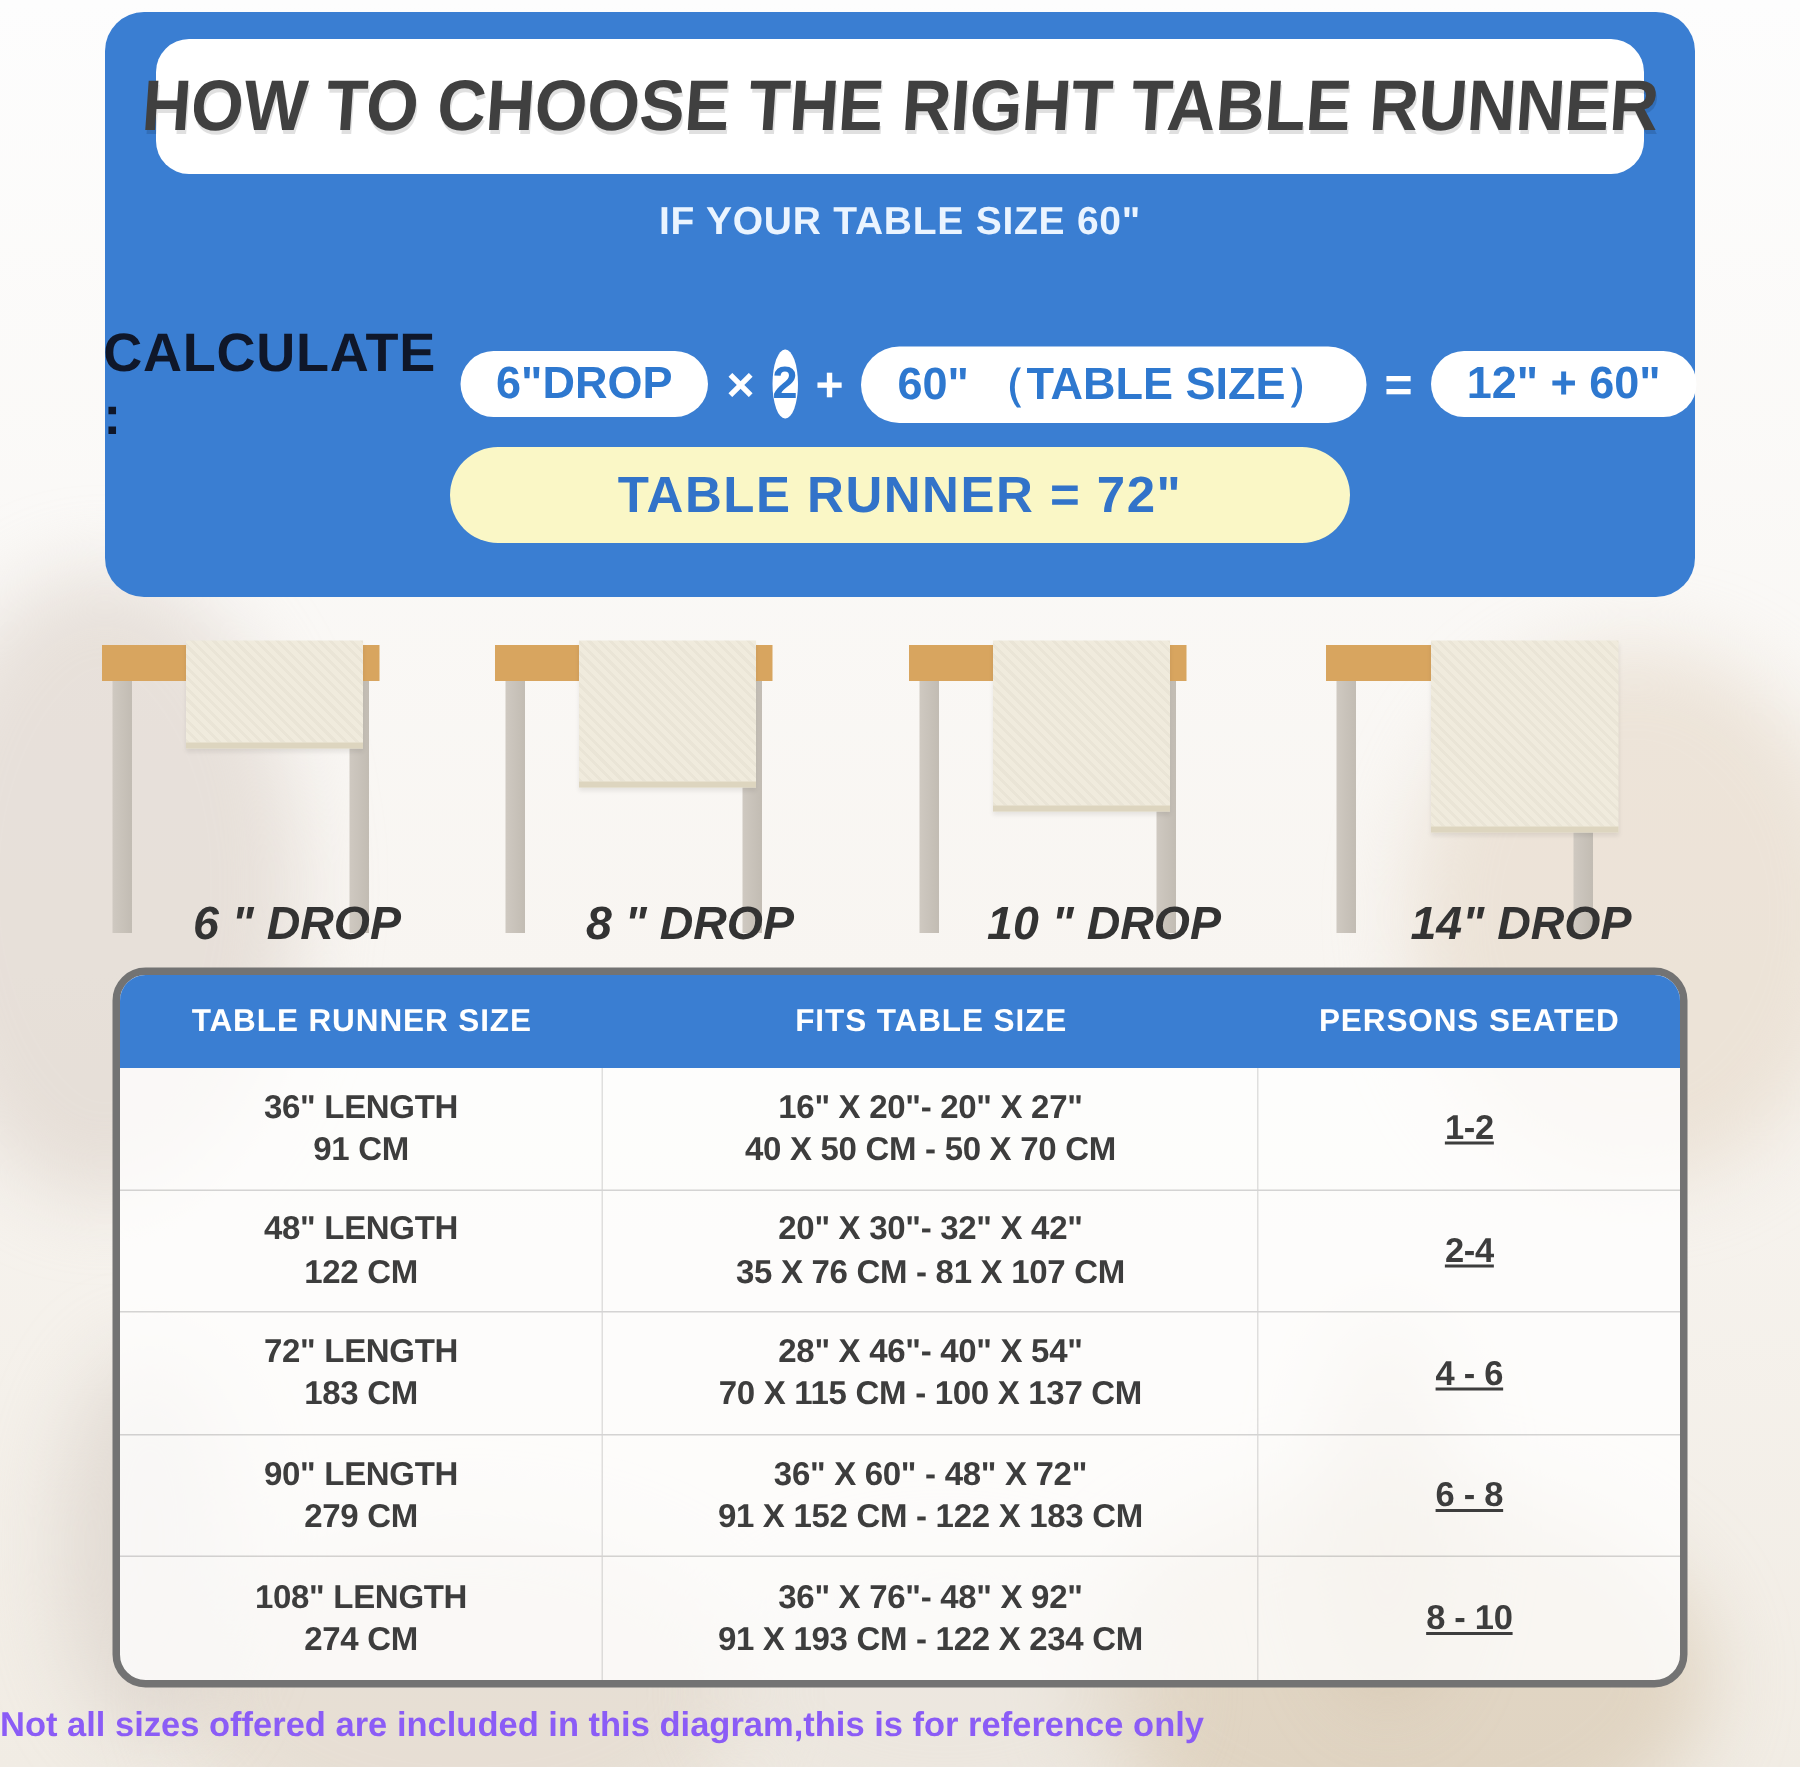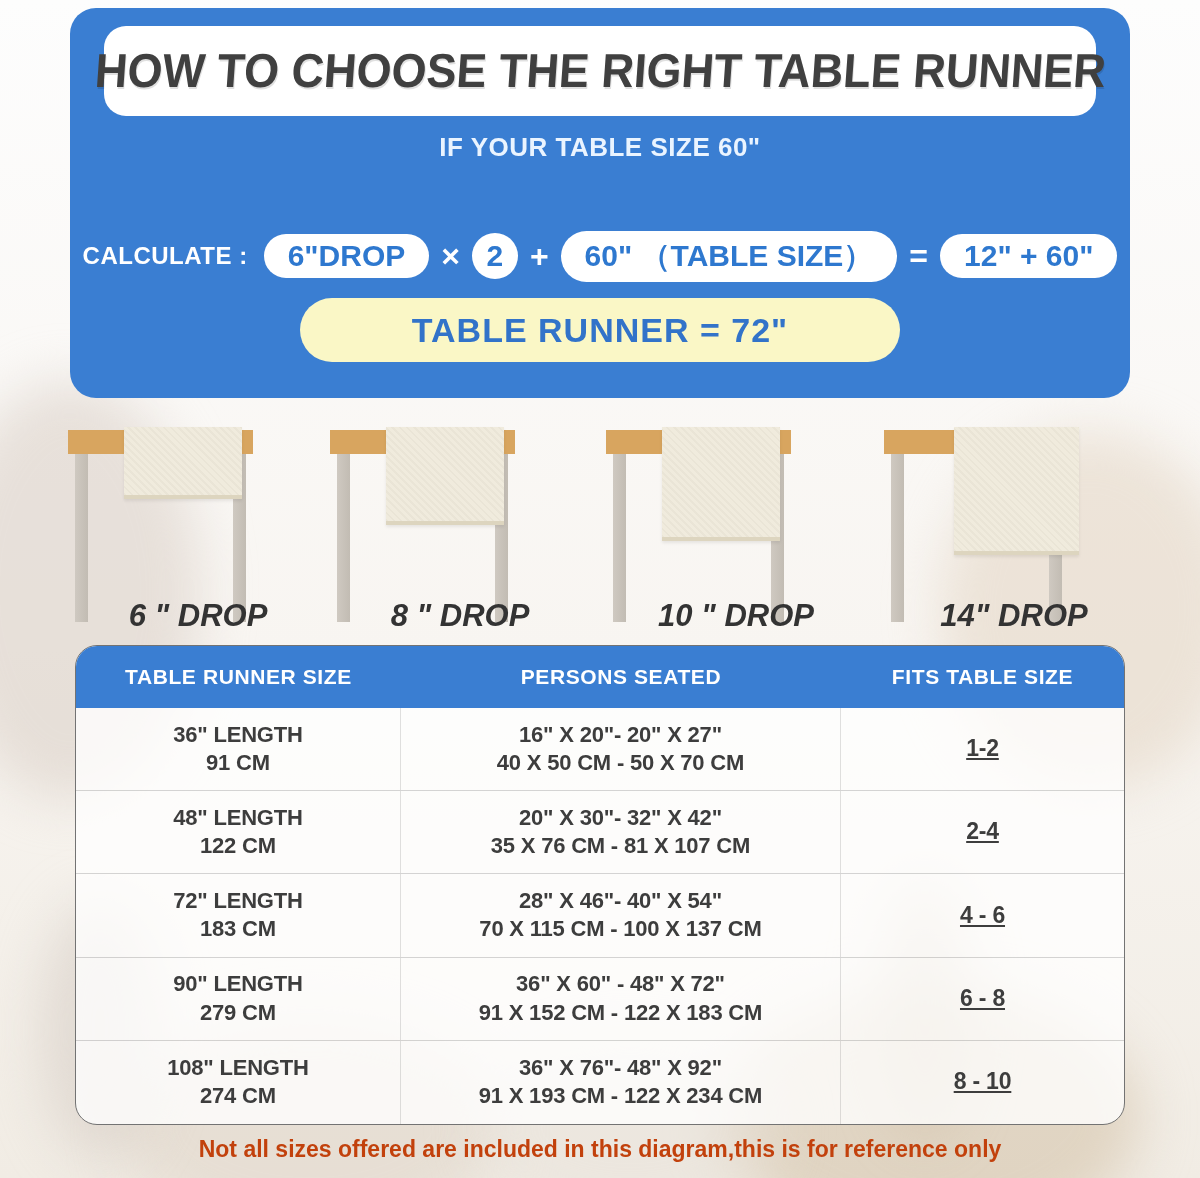--- a/index.html
+++ b/index.html
@@ -25,21 +25,21 @@
                   background:#ffffff; border-radius:22px; display:flex; align-items:center; justify-content:center; }
   .title-banner h1 { font-size:45px; font-weight:bold; color:#404040; letter-spacing:0px;
                      transform:skewX(-4deg) scaleY(1.06); white-space:nowrap;
                      text-shadow:1px 2px 0 rgba(0,0,0,.12); }
   .sub { position:absolute; left:0; right:0; text-align:center; color:#eaf4ff;
          font-weight:bold; font-size:26px; letter-spacing:.5px; }
   .sub1 { top:124px; } .sub2 { top:162px; }
 
   .calc-row { position:absolute; left:0; right:0; top:222px; height:52px;
               display:flex; align-items:center; justify-content:center; gap:12px; }
-  .calc-label { color:#ffffff; font-weight:bold; font-size:24px; letter-spacing:.5px; margin-right:4px; }
+  .calc-label { color:#0f172a; font-weight:bold; font-size:36px; letter-spacing:.5px; margin-right:4px; }
   .pill { background:#ffffff; color:#2e78cf; font-weight:bold; font-size:30px;
           border-radius:26px; padding:5px 24px; white-space:nowrap; }
   .op { color:#ffffff; font-weight:bold; font-size:32px; }
   .circle { background:#ffffff; color:#2e78cf; font-weight:bold; font-size:30px;
             width:46px; height:46px; border-radius:50%; display:flex; align-items:center; justify-content:center; }
   .result-pill { position:absolute; left:230px; right:230px; top:290px; height:64px;
                  background:#faf7c6; border-radius:34px; display:flex; align-items:center; justify-content:center;
                  color:#3273c9; font-weight:bold; font-size:34px; letter-spacing:1px; }
 
   
@@ -54,35 +54,35 @@
             background:#f0ebdd;
             background-image:repeating-linear-gradient(45deg, rgba(120,110,90,.05) 0 2px, transparent 2px 5px);
             border-bottom:4px solid #ddd5bf; box-shadow:0 2px 3px rgba(0,0,0,.08); }
   .fig1 .runner { height:72px; } .fig2 .runner { height:98px; }
   .fig3 .runner { height:114px; } .fig4 .runner { left:70px; width:125px; height:128px; }
   .drop-label { position:absolute; top:168px; left:0; width:100%; text-align:center;
                 font-weight:bold; font-style:italic; font-size:31px; color:#333333; white-space:nowrap; }
 
   
   .size-panel { position:absolute; left:75px; top:645px; width:1050px; height:480px;
-                border:1px solid #737373; border-radius:22px; overflow:hidden;
+                border:5px solid #737373; border-radius:22px; overflow:hidden;
                 background:rgba(255,255,255,.78); }
   .size-head { height:62px; background:#3a7ed2; display:grid; grid-template-columns:31% 42% 27%; }
   .size-head .hcell { display:flex; align-items:center; justify-content:center;
                       color:#ffffff; font-weight:bold; font-size:21px; letter-spacing:.6px; }
   .size-body { height:calc(100% - 62px); display:grid; grid-template-rows:repeat(5,1fr); }
   .row { display:grid; grid-template-columns:31% 42% 27%; }
   .row:not(:last-child) { border-bottom:1px solid rgba(70,70,70,.22); }
   .cell { display:flex; flex-direction:column; align-items:center; justify-content:center;
           font-weight:bold; font-size:22px; color:#3d3d3d; line-height:1.3; letter-spacing:-.2px; }
   .cell.sep { border-right:1px solid rgba(70,70,70,.16); }
   .persons { font-size:23px;text-decoration:underline; }
 
-  .footer-note { position:absolute; left:0; top:1136px; width:100%; text-align:center;
-                 font-weight:bold; font-size:23px; color:#c2410c; }
+  .footer-note { position:absolute; left:0; top:1136px; width:100%; text-align:left;
+                 font-weight:bold; font-size:23px; color:#8b5cf6; }
 </style>
 </head>
 <body>
 
 <div class="stage">
 
   <div class="bg">
     <div class="blob b1"></div>
     <div class="blob b2"></div>
     <div class="blob b3"></div>
@@ -139,22 +139,22 @@
       <div class="leg leg-r"></div>
       <div class="tabletop"></div>
       <div class="runner"></div>
       <div class="drop-label">14" DROP</div>
     </div>
   </section>
 
   <section class="size-panel">
     <div class="size-head">
       <div class="hcell">TABLE RUNNER SIZE</div>
+      <div class="hcell">FITS TABLE SIZE</div>
       <div class="hcell">PERSONS SEATED</div>
-      <div class="hcell">FITS TABLE SIZE</div>
     </div>
     <div class="size-body">
 
       <div class="row">
         <div class="cell sep">
           <span>36" LENGTH</span>
           <span>91 CM</span>
         </div>
         <div class="cell sep">
           <span>16" X 20"- 20" X 27"</span>

